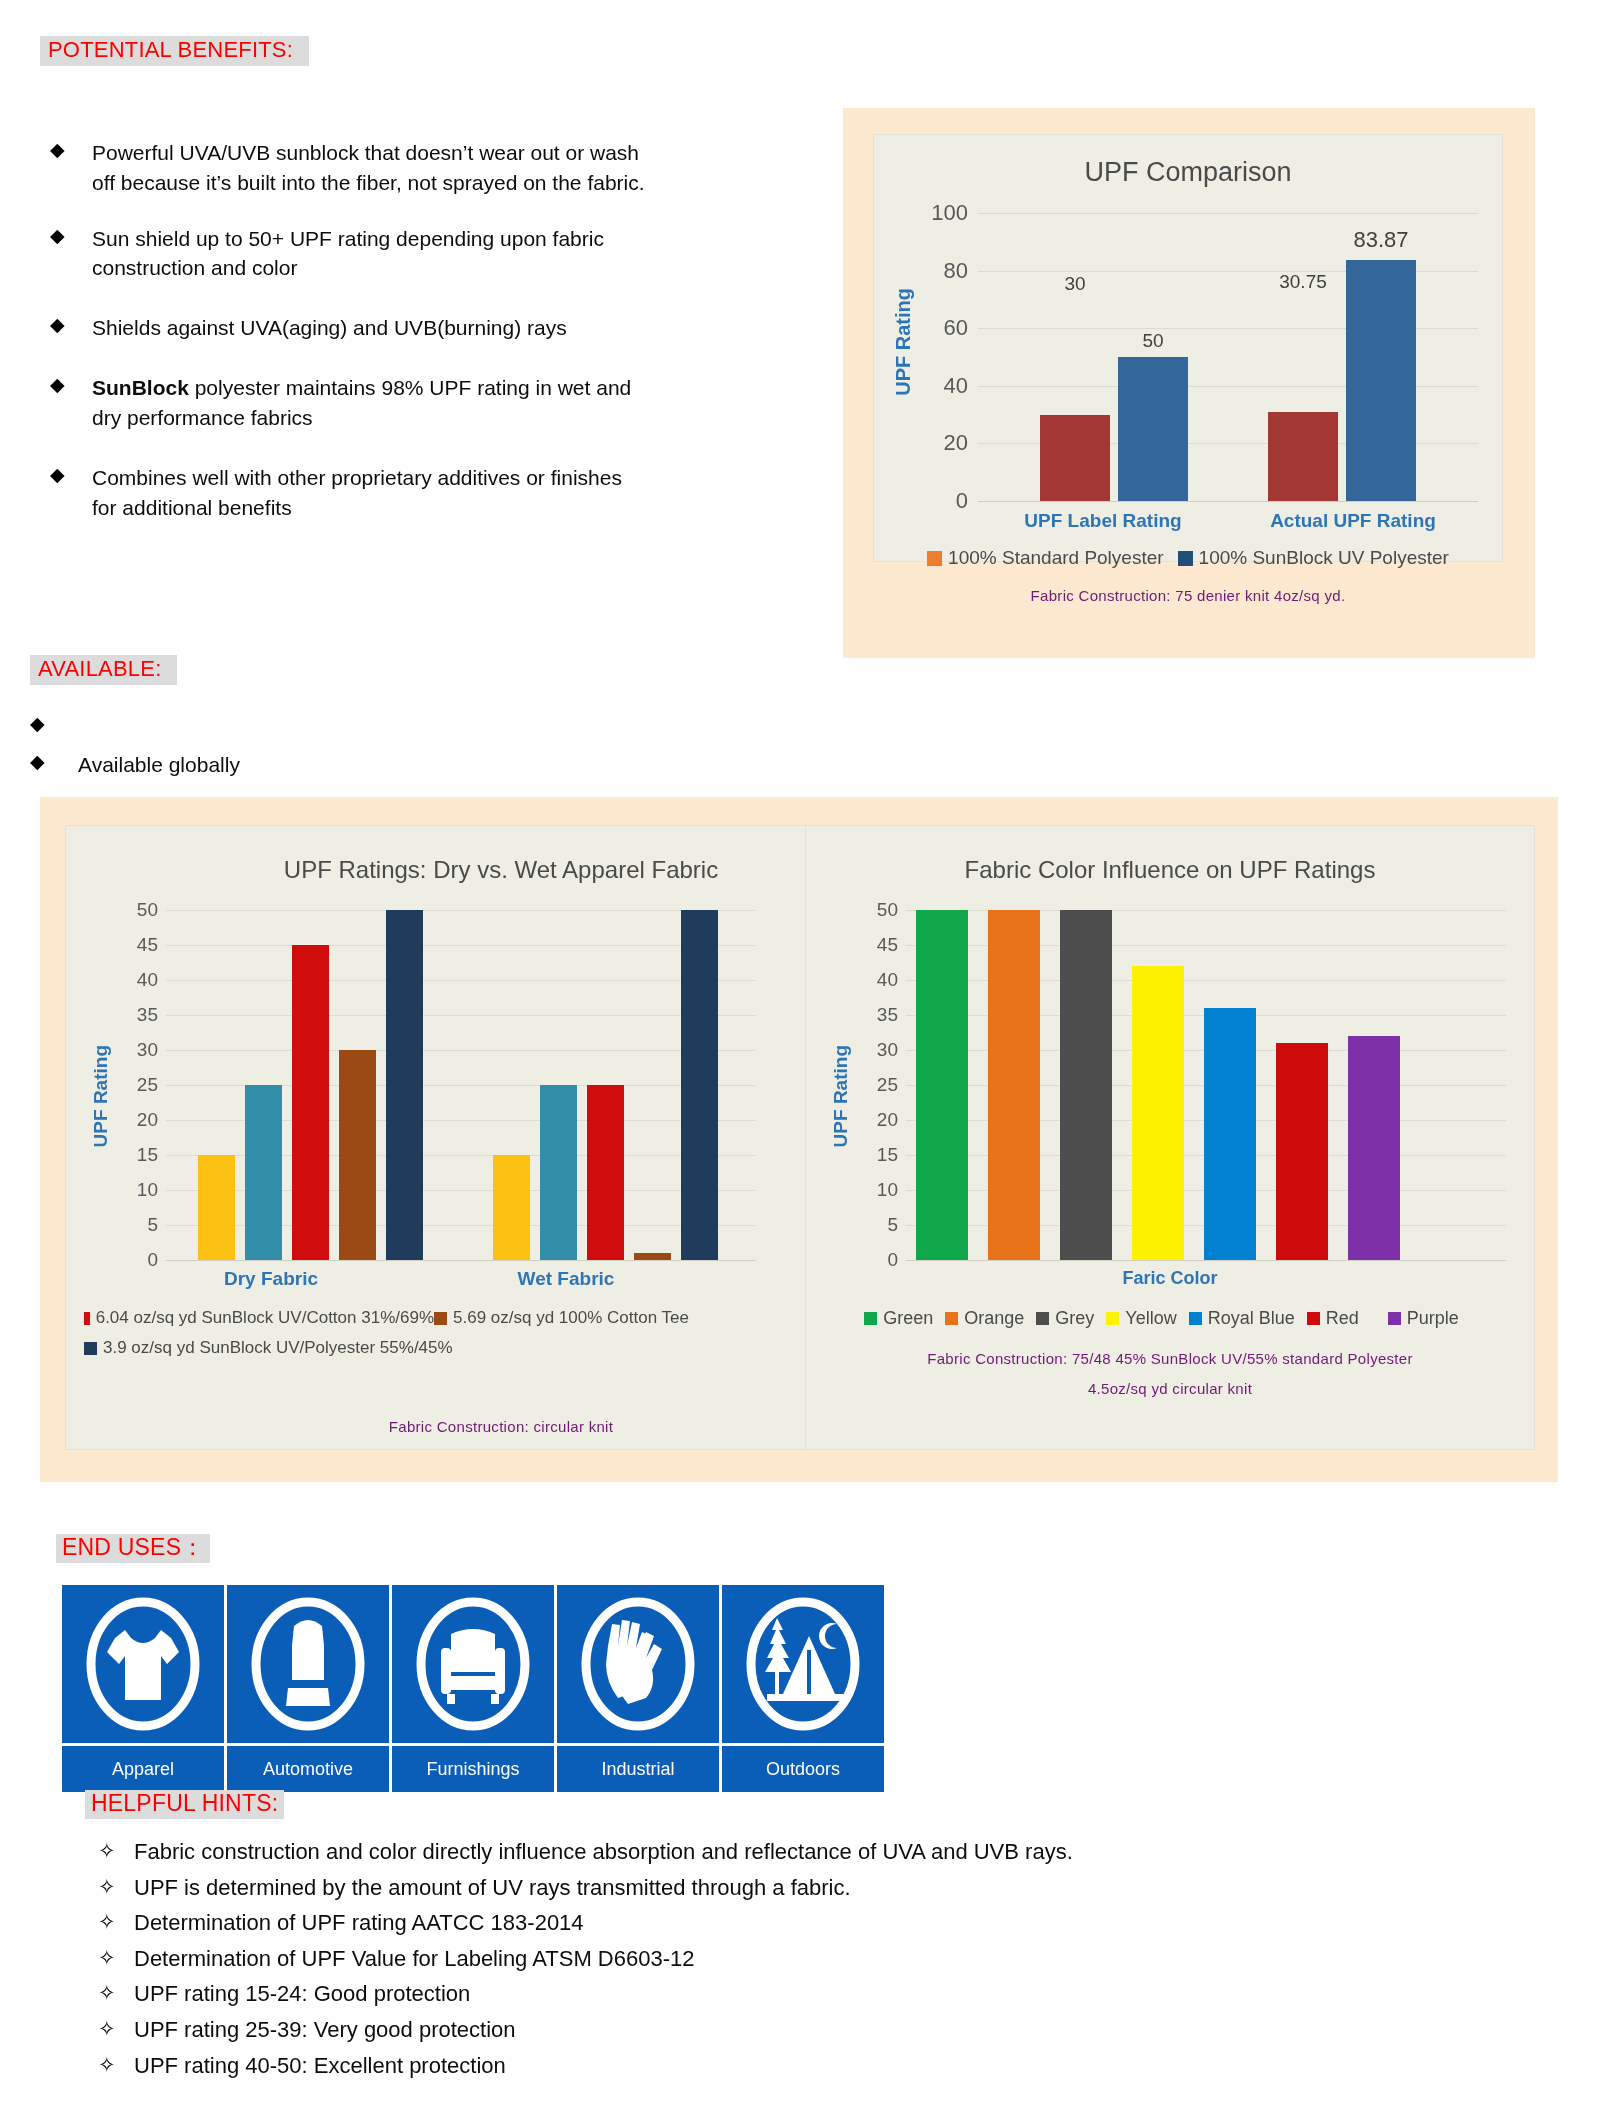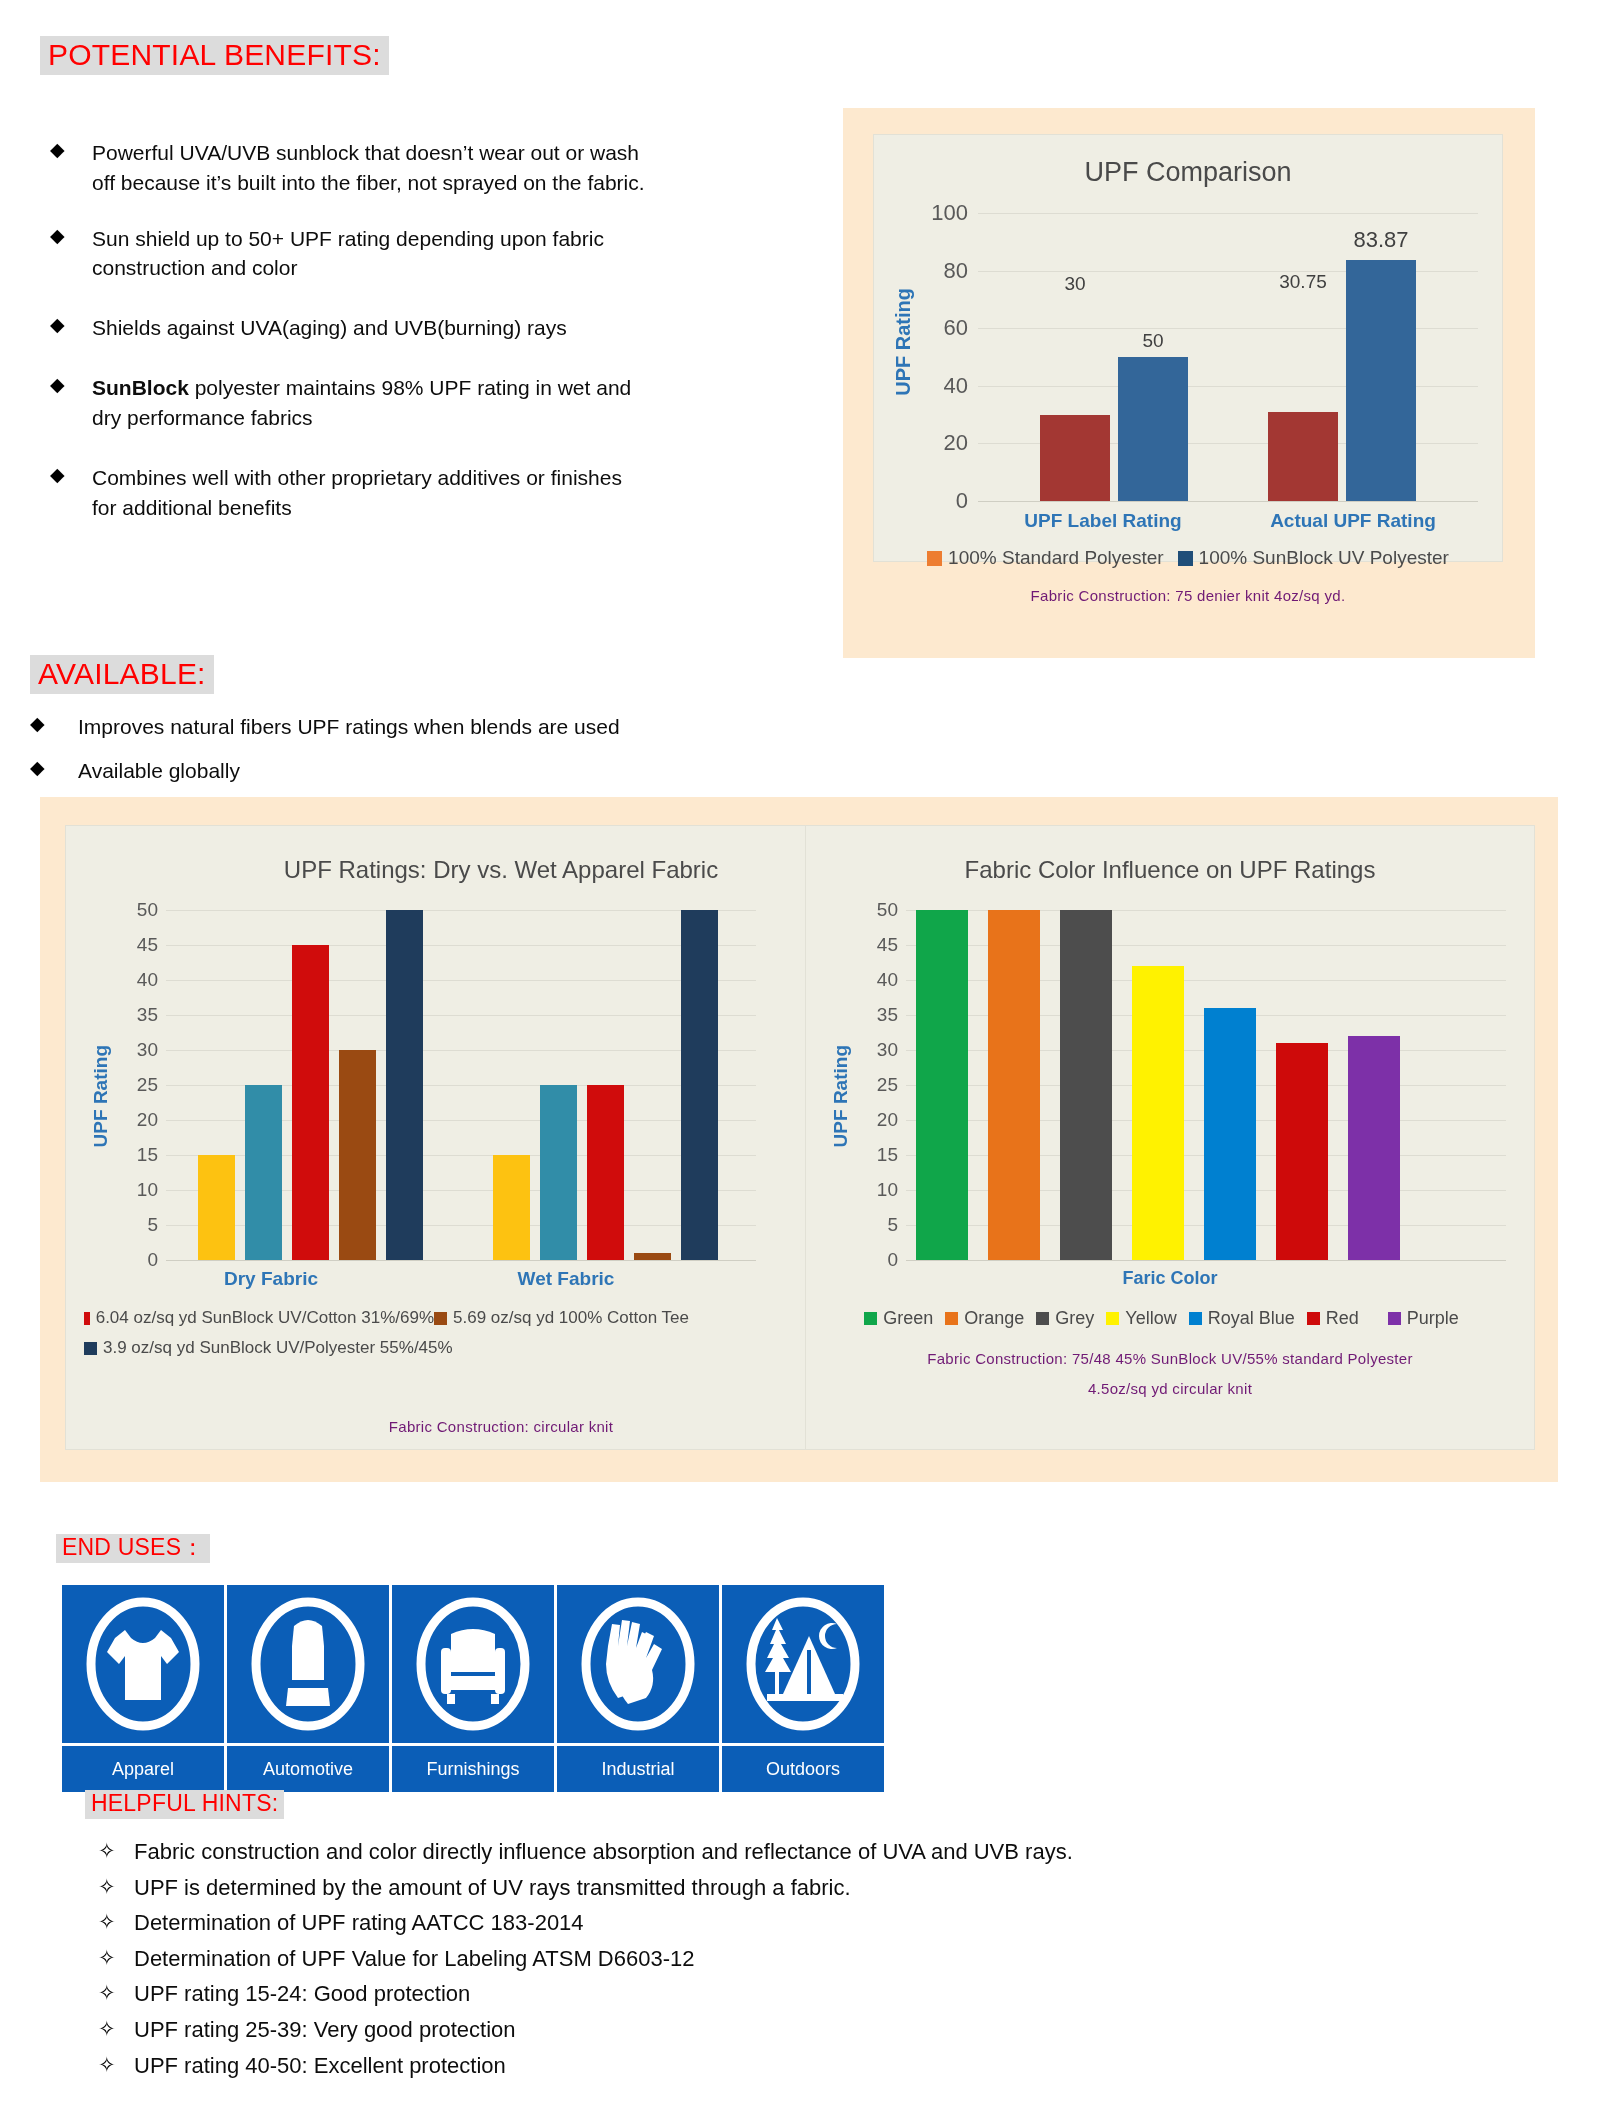--- a/index.html
+++ b/index.html
@@ -10,23 +10,23 @@
     color: #000;
     overflow: hidden;
   }
   .page { position: relative; width: 1611px; height: 2110px; }
 
   
   .sec-head {
     display: inline-block;
     background: #DCDCDC;
     color: #FF0000;
-    font-size: 30px;
+    font-size: 22px;
     letter-spacing: .2px;
-    padding: 2px 8px 4px 8px;
+    padding: 2px 16px 4px 8px;
     line-height: 1.1;
     white-space: nowrap;
   }
   .sec-head.small { font-size: 23px; padding: 1px 6px 3px 6px; }
 
   
   .blist { list-style: none; }
   .bitem { display: flex; align-items: flex-start; margin-bottom: 26px; }
   .bullet-d { font-size: 19px; line-height: 1.25; color:#000; width: 42px; flex: 0 0 42px; text-align: left; }
   .btext { font-size: 21px; line-height: 1.42; color: #0D0D0D; }
@@ -167,21 +167,20 @@
     </div>
   </div>
 
   <div style="position:absolute;left:30px;top:655px;">
     <span class="sec-head">AVAILABLE:</span>
   </div>
 
   <div style="position:absolute;left:30px;top:712px;width:760px;">
     <div class="avail-item">
       <span class="bullet-d">◆</span>
-      <span class="btext">Improves natural fibers UPF ratings when blends are used</span>
     </div>
     <div class="avail-item">
       <span class="bullet-d">◆</span>
       <span class="btext">Available globally</span>
     </div>
   </div>
 
   <div class="beige" style="position:absolute;left:40px;top:797px;width:1518px;height:685px;">
 
     <div class="plot-card" style="position:absolute;left:25px;top:28px;width:872px;height:625px;">

